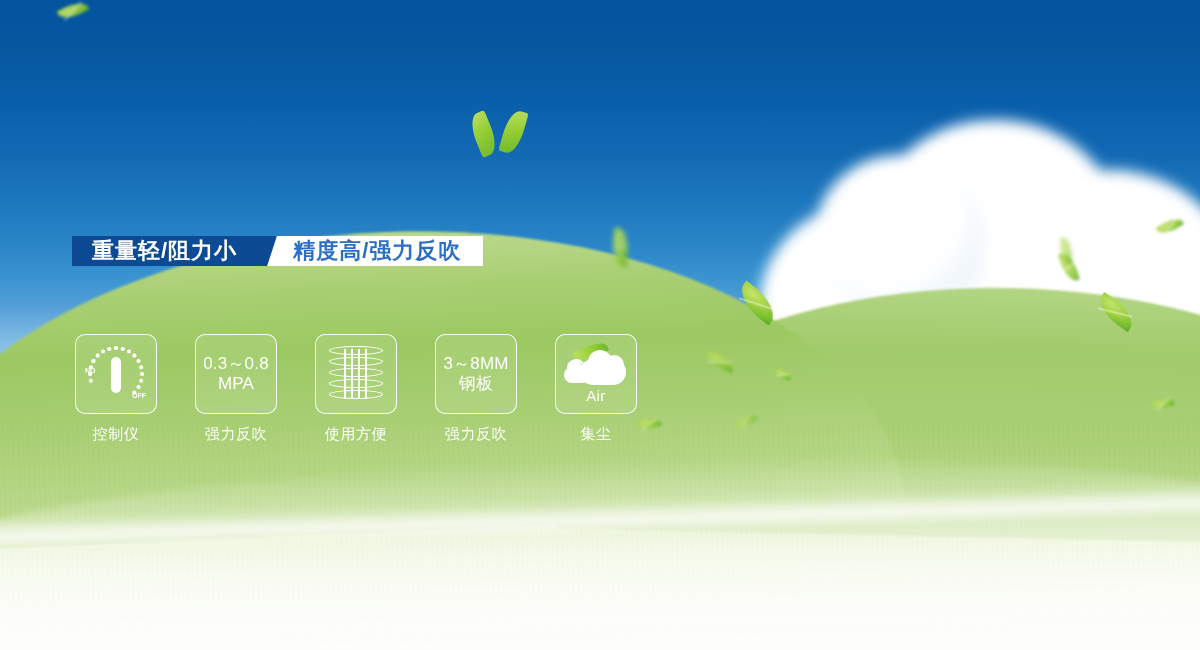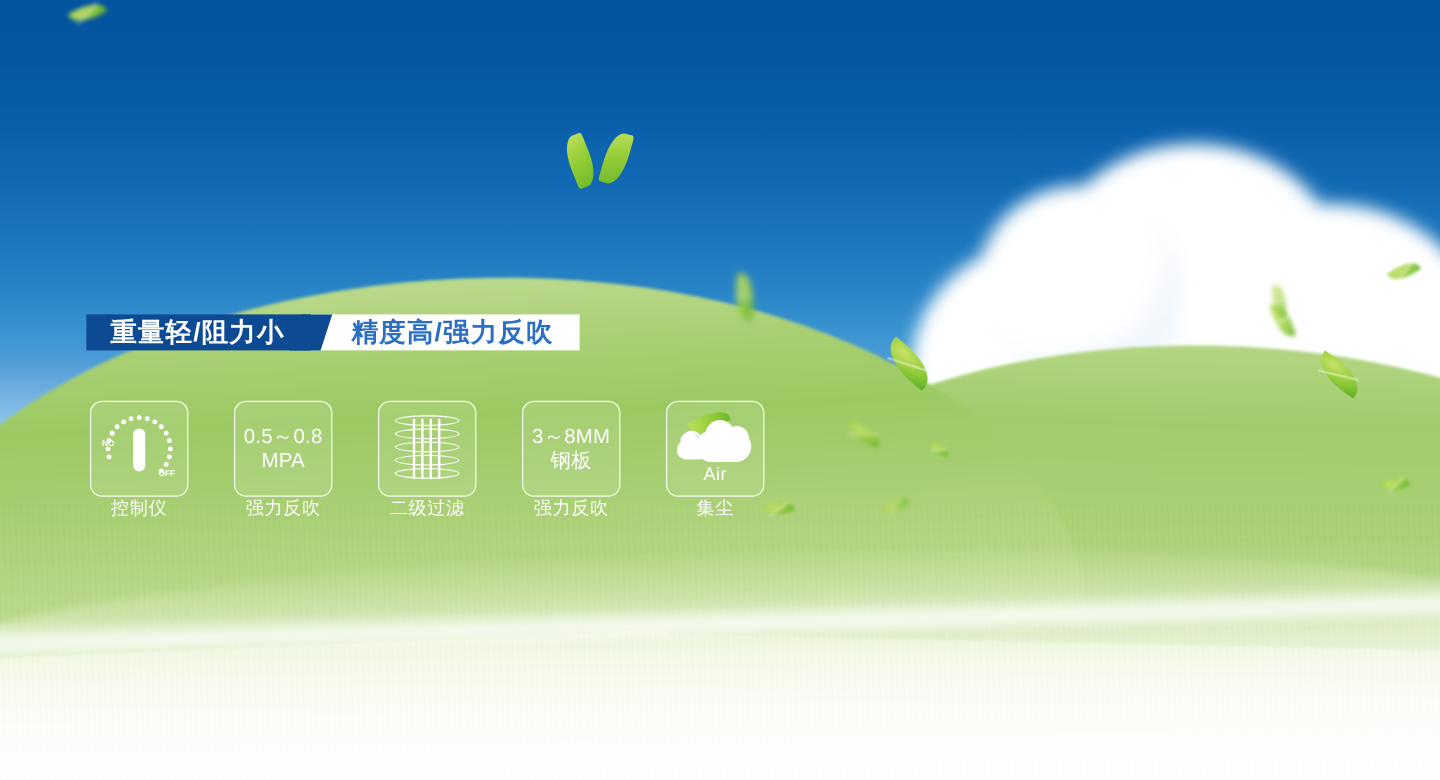--- a/index.html
+++ b/index.html
@@ -155,21 +155,21 @@
     position:absolute; width:19px; height:44px;
     background:linear-gradient(160deg, #BFE060 0%, #96CE38 45%, #6EB82B 100%);
     border-radius:60% 10% 60% 10%;
   }
   #sprout .sl-left  { left:6px;  top:4px;  transform:rotate(-22deg); }
   #sprout .sl-right { left:36px; top:2px;  transform:rotate(16deg); }
 
   
   #subtitle-bar {
     position:absolute; left:72px; top:236px;
-    height:56px; display:flex; align-items:flex-end;
+    height:56px; display:flex; align-items:flex-start;
   }
   #sub-left {
     background:#0D4A94; color:#ffffff;
     display:flex; align-items:center;
     padding:0 22px 0 20px;
     font-size:22px; letter-spacing:1px; font-weight:700;
     position:relative; z-index:2;
   }
   #sub-left::after {
     content:""; position:absolute; right:-13px; top:0; width:26px; height:100%;
@@ -192,21 +192,21 @@
   .feature-box {
     width:82px; height:80px; border:1.5px solid rgba(255,255,255,.92);
     border-radius:10px;
     background:rgba(255,255,255,.10);
     display:flex; flex-direction:column; align-items:center; justify-content:center;
     color:#ffffff; text-align:center;
   }
   .feature-text { font-size:17px; line-height:1.18; letter-spacing:.2px; }
   .feature-text .ln2 { display:block; }
   .feature-label {
-    color:#ffffff; font-size:15px; letter-spacing:.6px; white-space:nowrap;
+    margin-top:11px; color:#ffffff; font-size:15px; letter-spacing:.6px; white-space:nowrap;
   }
 
   
   .gauge { position:relative; width:62px; height:58px; }
   .gauge .dot {
     position:absolute; width:3.4px; height:3.4px; background:#fff; border-radius:50%;
     left:50%; top:50%; margin:-1.7px 0 0 -1.7px;
   }
   .gauge .needle {
     position:absolute; left:50%; top:12px; margin-left:-5px;
@@ -352,42 +352,42 @@
           <span class="g-no">NO</span>
           <span class="g-off">OFF</span>
         </div>
       </div>
       <div class="feature-label">控制仪</div>
     </div>
 
     <div class="feature">
       <div class="feature-box">
         <div class="feature-text">
-          <span>0.5～0.8</span>
+          <span>0.3～0.8</span>
           <span class="ln2">MPA</span>
         </div>
       </div>
       <div class="feature-label">强力反吹</div>
     </div>
 
     <div class="feature">
       <div class="feature-box">
         <div class="coil">
           <div class="ring" style="top:1px"></div>
           <div class="ring" style="top:12px"></div>
           <div class="ring" style="top:23px"></div>
           <div class="ring" style="top:34px"></div>
           <div class="ring" style="top:45px"></div>
           <div class="bar" style="left:15px"></div>
           <div class="bar" style="left:22px"></div>
           <div class="bar" style="left:29px"></div>
           <div class="bar" style="left:36px"></div>
         </div>
       </div>
-      <div class="feature-label">二级过滤</div>
+      <div class="feature-label">使用方便</div>
     </div>
 
     <div class="feature">
       <div class="feature-box">
         <div class="feature-text">
           <span>3～8MM</span>
           <span class="ln2">钢板</span>
         </div>
       </div>
       <div class="feature-label">强力反吹</div>

